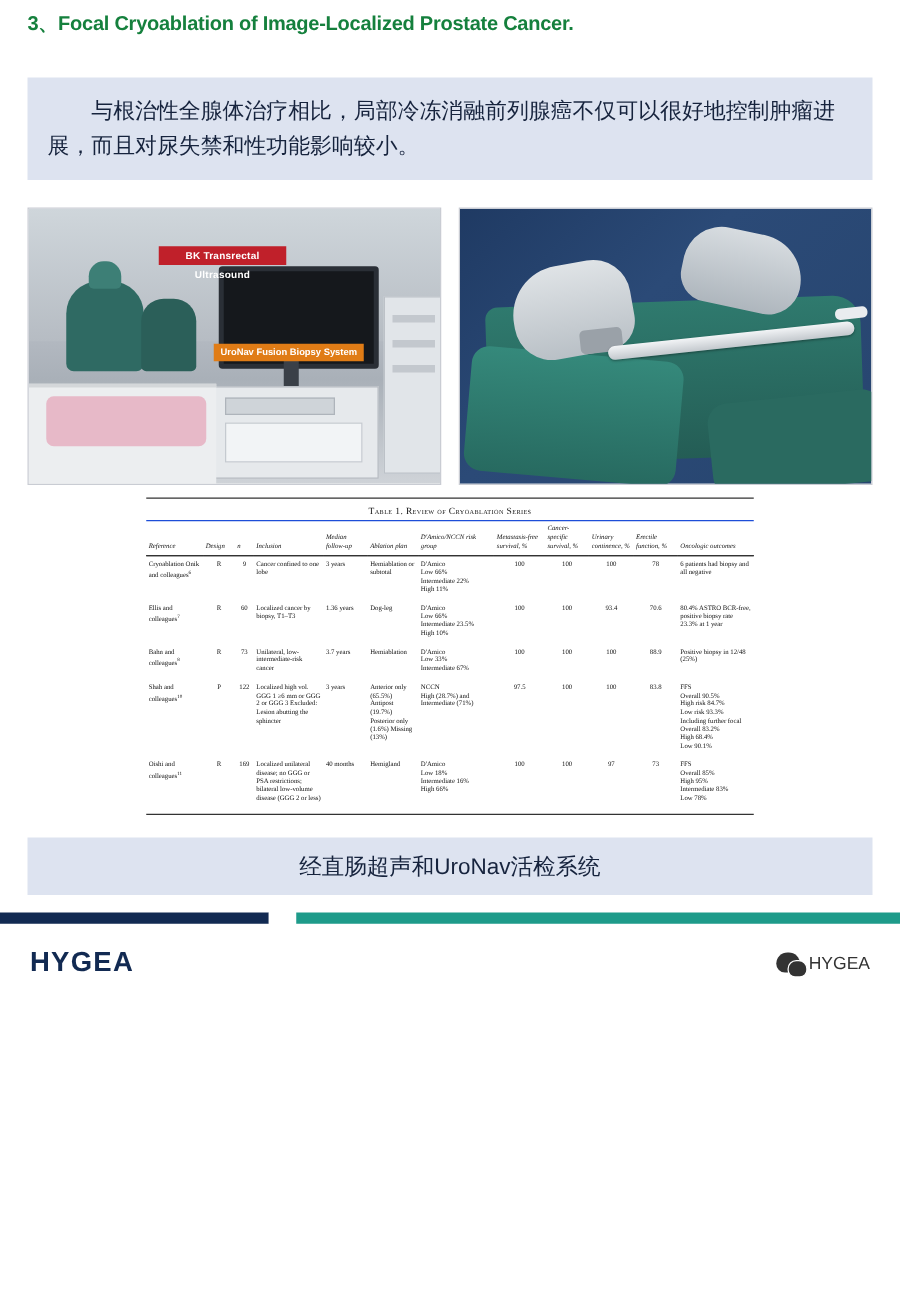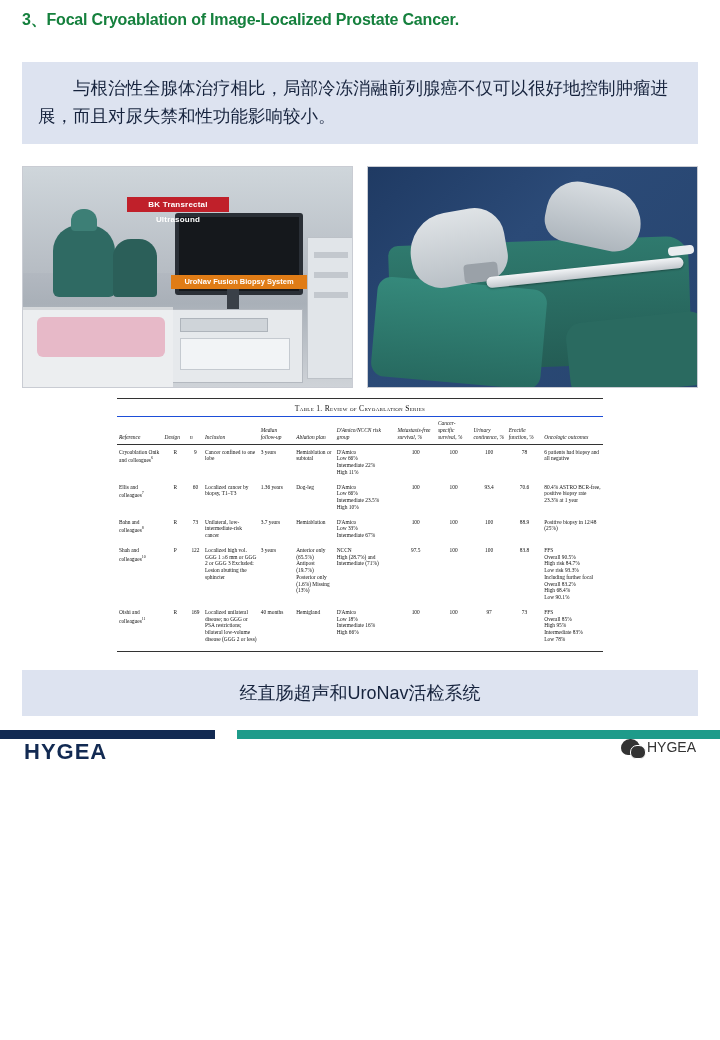--- a/index.html
+++ b/index.html
@@ -100,21 +100,21 @@
   .or .cart .panel {
     position: absolute; left: 8px; top: 28px; width: 108px; height: 30px;
     background: #f2f4f6; border: 1px solid #c5cad0;
   }
   .or .banner-red {
     position: absolute; left: 104px; top: 30px; width: 102px; height: 15px;
     background: #c0202a; color: #fff; font-size: 8px; line-height: 15px;
     text-align: center; font-weight: bold; letter-spacing: 0.2px;
   }
   .or .banner-orange {
-    position: absolute; left: 148px; top: 108px; width: 136px; height: 14px;
+    position: absolute; left: 148px; top: 108px; width: 120px; height: 14px;
     background: #e07c16; color: #fff; font-size: 7.5px; line-height: 14px;
     text-align: center; font-weight: bold;
   }
   .or .surgeon {
     position: absolute; left: 30px; top: 58px; width: 62px; height: 72px;
     background: #2f6a63; border-radius: 26px 26px 6px 6px;
   }
   .or .surgeon:after {
     content: ""; position: absolute; left: 18px; top: -16px; width: 26px; height: 22px;
     background: #3d7f76; border-radius: 12px 12px 4px 4px;
@@ -257,21 +257,21 @@
     height: 9px;
     margin: 0 -22px 0 -22px;
   }
   .rule .navy { background: #122a52; flex: 0 0 215px; }
   .rule .white { background: #ffffff; flex: 0 0 22px; }
   .rule .teal { background: #1e9b8a; flex: 1; }
 
   .footer {
     height: 62px;
     display: flex;
-    align-items: flex-start;
+    align-items: center;
     justify-content: space-between;
     margin: 0 -22px;
     padding: 0 24px;
     box-sizing: border-box;
     gap: 28px;
   }
   .brand {
     font-size: 22px;
     font-weight: bold;
     color: #122a52;

